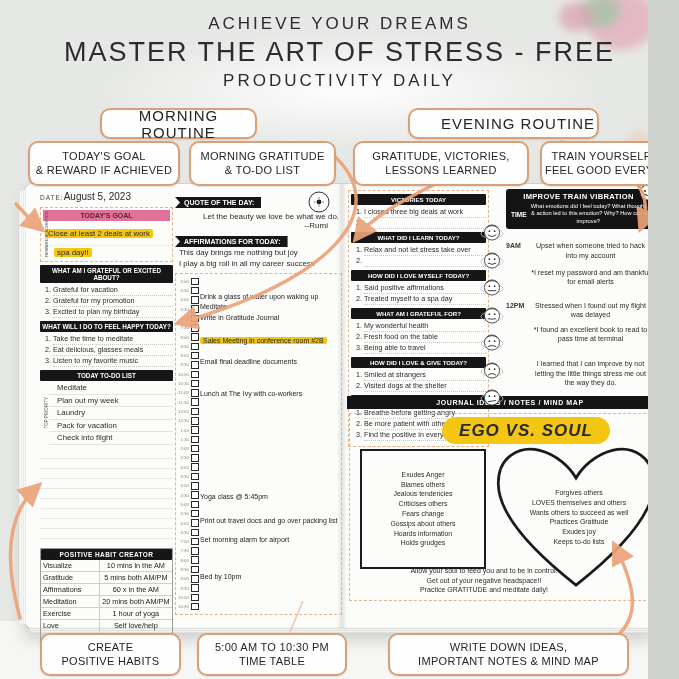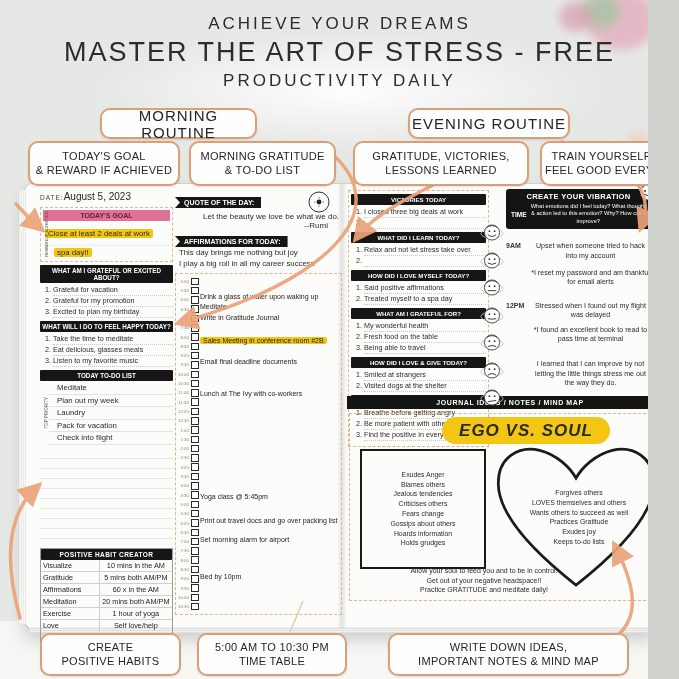--- a/index.html
+++ b/index.html
@@ -21,21 +21,21 @@
   .h1{font-size:17px;letter-spacing:3px;font-weight:400;}
   .h2{font-size:27px;letter-spacing:2px;font-weight:400;margin-top:3px;}
   .h3{font-size:17px;letter-spacing:3px;font-weight:400;margin-top:3px;}
   
   .pill{position:absolute;background:#fefefe;border:2px solid #d9a077;border-radius:10px;
     display:flex;align-items:center;justify-content:center;text-align:center;
     white-space:pre-line;color:#252525;box-shadow:0 1px 2px rgba(0,0,0,.1);z-index:6;}
   .pill.big{font-size:15px;letter-spacing:1px;}
   .pill.sub{font-size:11px;line-height:1.25;letter-spacing:.3px;}
   #pill-morning{left:100px;top:108px;width:153px;height:27px;}
-  #pill-evening{left:408px;top:108px;width:158px;height:27px;}
+  #pill-evening{left:408px;top:108px;width:158px;height:27px;padding-left:29px;}
   #pill-goal{left:28px;top:141px;width:148px;height:41px;}
   #pill-gratitude{left:189px;top:141px;width:143px;height:41px;}
   #pill-victories{left:353px;top:141px;width:172px;height:41px;}
   #pill-train{left:540px;top:141px;width:137px;height:41px;}
   #pill-habits{left:40px;top:633px;width:137px;height:39px;}
   #pill-timetable{left:197px;top:633px;width:146px;height:39px;}
   #pill-ideas{left:388px;top:633px;width:237px;height:39px;}
   
   .planner{position:absolute;left:25px;top:184px;width:630px;height:444px;background:#fcfcfa;
     border-radius:7px;box-shadow:0 10px 18px rgba(0,0,0,.20),0 0 0 1px #d6d6d2;z-index:2;}
@@ -517,21 +517,21 @@
             <circle cx="11" cy="10" r="7.2" fill="#fff" stroke="#444" stroke-width="0.9"></circle>
             <path d="M5.5,5.5 Q11,1.5 16.5,5.5" fill="none" stroke="#444" stroke-width="0.9"></path>
             <circle cx="8.5" cy="8.7" r="0.85" fill="#333"></circle>
             <circle cx="13.5" cy="8.7" r="0.85" fill="#333"></circle>
             <path d="M7,14 L15,12.8" fill="none" stroke="#333" stroke-width="0.9"></path>
           </svg></div>
       </div>
 
     <div class="vibcol">
       <div class="vib-header">
-        <div class="vib-title">CREATE YOUR VIBRATION</div>
+        <div class="vib-title">IMPROVE TRAIN VIBRATION</div>
         <div class="vib-sub">
           <span class="vib-time-label">TIME</span>
           <span class="vib-prompt">What emotions did I feel today? What thought &amp; action led to this emotion? Why? How can I improve?</span>
         </div>
         <span class="vib-smiley">
           <svg width="17" height="17" viewBox="0 0 17 17">
             <circle cx="8.5" cy="8.5" r="7.5" fill="#fff" stroke="#222"></circle>
             <circle cx="6" cy="7" r="0.9" fill="#222"></circle>
               <circle cx="11" cy="7" r="0.9" fill="#222"></circle>
             <path d="M5,10 Q8.5,13 12,10" stroke="#222" fill="none"></path>

